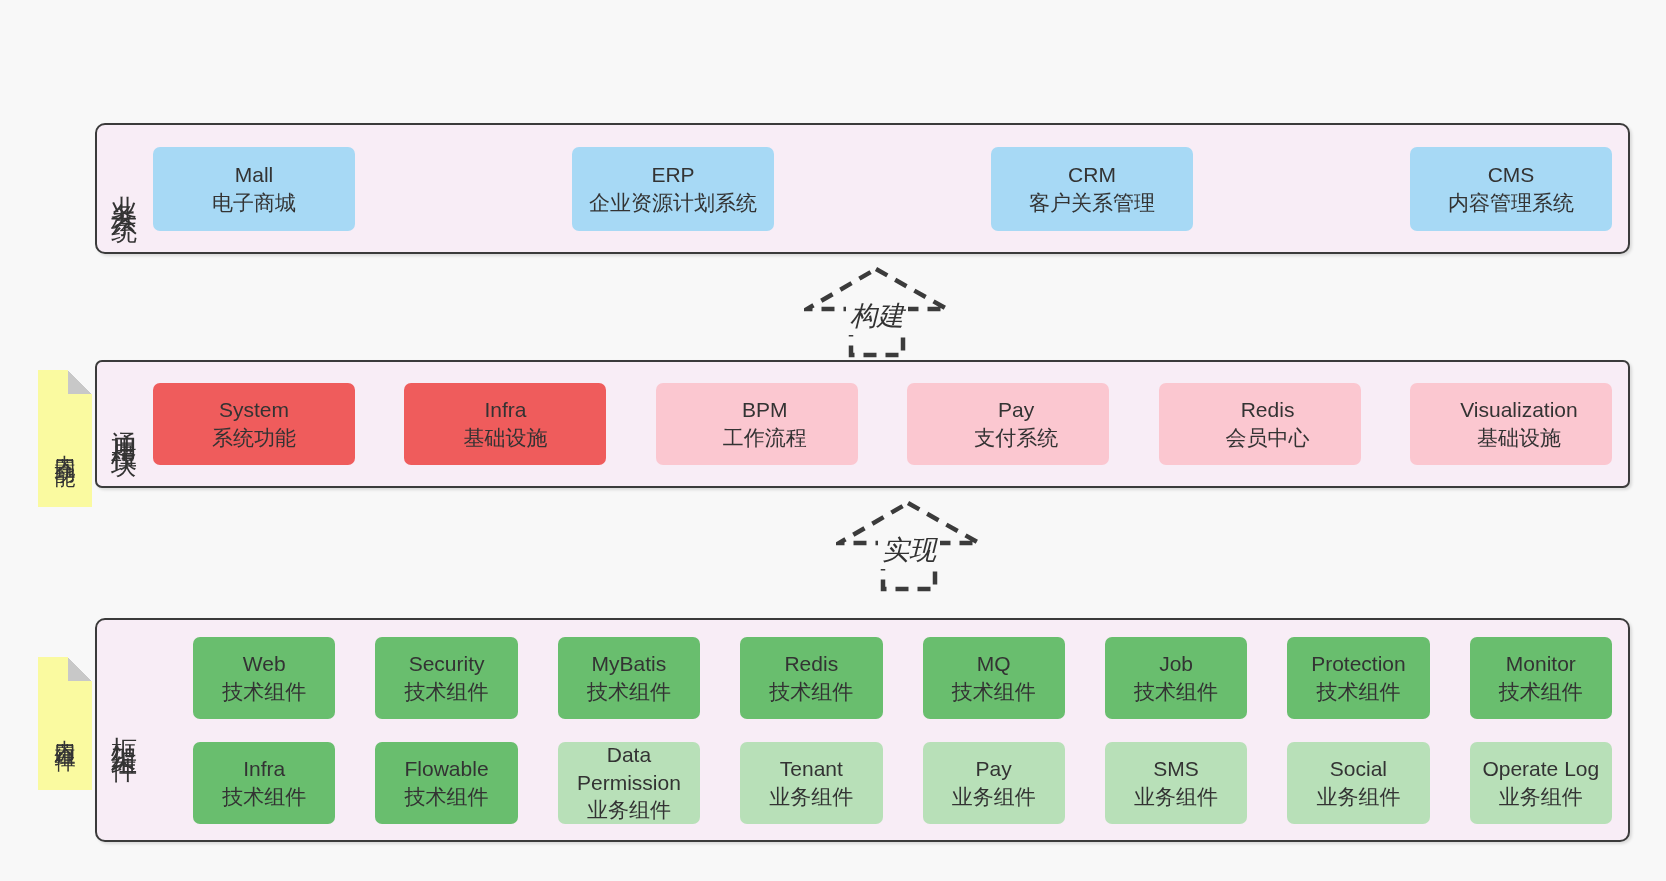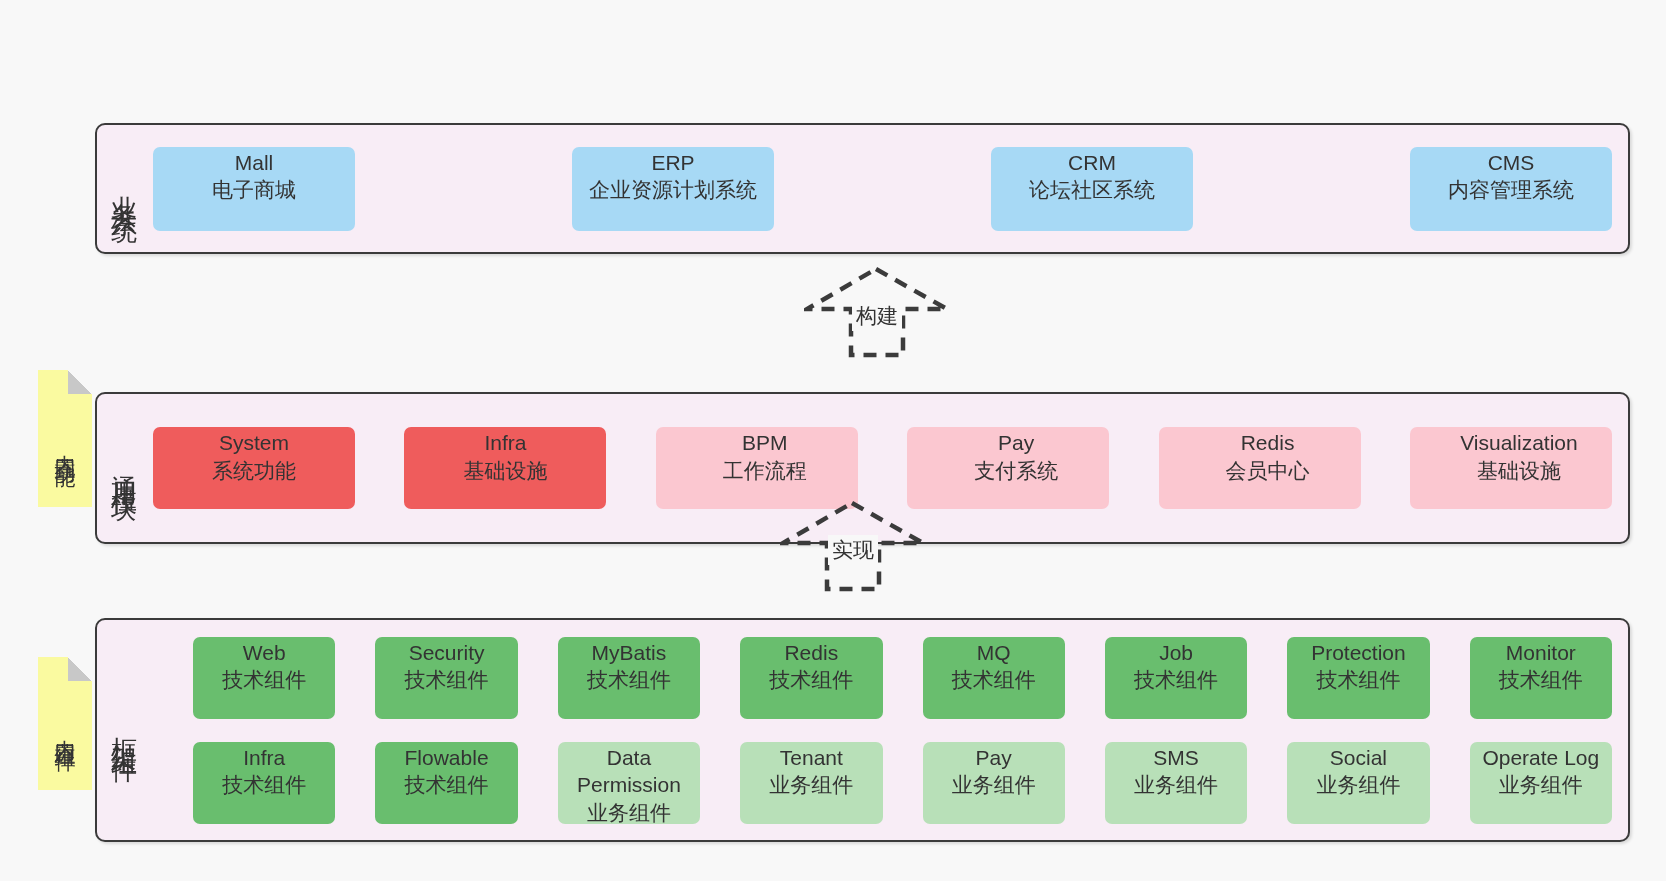--- a/index.html
+++ b/index.html
@@ -19,36 +19,36 @@
     position:absolute;
     left:95px;width:1535px;
     background:var(--section-bg,#f8edf6);
     border:2.5px solid var(--section-border,#3b3b3b);
     border-radius:10px;
     box-shadow:2px 2px 3px rgba(0,0,0,.12);
     box-sizing:border-box;
     z-index:2;
   }
   #sec-0{top:123px;height:131px;}
-  #sec-1{top:392px;height:152px;}
+  #sec-1{top:360px;height:128px;border-radius:7px;}
   #sec-2{top:618px;height:224px;}
   .v-label{
     position:absolute;left:6px;top:0;bottom:0;width:44px;
     display:flex;align-items:center;justify-content:center;
     writing-mode:vertical-rl;text-orientation:upright;
     font-size:26px;letter-spacing:7px;color:var(--text,#333);
   }
   .rows{
     position:absolute;left:56px;right:16px;top:0;bottom:0;
     display:flex;flex-direction:column;justify-content:center;gap:23px;
   }
   .box-row{display:flex;justify-content:space-between;}
   .box{
     border-radius:7px;
-    display:flex;flex-direction:column;align-items:center;
+    display:flex;flex-direction:column;justify-content:center;align-items:center;
     text-align:center;line-height:1.32;box-sizing:border-box;padding:2px 4px;
   }
   #sec-0 .box{width:202px;height:84px;}
   #sec-1 .box{width:202px;height:82px;}
   #sec-2 .box{width:150px;height:82px;margin-left:40px;}
   .box-title,.box-subtitle{font-size:21px;color:var(--text,#333);}
   .color-blue{background:var(--blue,#a7d9f5);}
   .color-red{background:var(--red,#ef5c5c);}
   .color-pink{background:var(--pink,#fbc7d0);padding-left:20px;}
   .color-green_dark{background:var(--green-dark,#69be6e);}
@@ -73,25 +73,25 @@
     margin-top:14px;
   }
   
   .arrow{position:absolute;width:146px;height:92px;z-index:3;}
   .arrow svg{position:absolute;left:0;top:0;}
   .arrow path{
     fill:none;stroke:var(--section-border,#3b3b3b);
     stroke-width:4.5;stroke-dasharray:13 9;
   }
   #arrow-0{left:804px;top:266px;}
-  #arrow-1{left:780px;top:500px;}
+  #arrow-1{left:836px;top:500px;}
   .arrow-label{
     position:absolute;left:50%;top:50px;transform:translate(-50%,-50%);
     background:var(--page-bg,#f8f8f8);padding:1px 4px;
-    font-size:21px;color:var(--text,#333);white-space:nowrap;
+    font-size:27px;color:var(--text,#333);white-space:nowrap;font-style:italic;
   }
 </style>
 </head>
 <body>
 
 <div id="canvas">
 
   <div class="sticky" id="sticky-0">
     <span>内置功能</span>
   </div>
@@ -109,21 +109,21 @@
   </div>
 
 
   <div class="box color-blue">
     <div class="box-title">ERP</div>
     <div class="box-subtitle">企业资源计划系统</div>
   </div>
 
   <div class="box color-blue">
     <div class="box-title">CRM</div>
-    <div class="box-subtitle">论坛社区系统</div>
+    <div class="box-subtitle">客户关系管理</div>
   </div>
 
   <div class="box color-blue">
     <div class="box-title">CMS</div>
     <div class="box-subtitle">内容管理系统</div>
   </div>
 
 </div>
       </div>
   </div>

